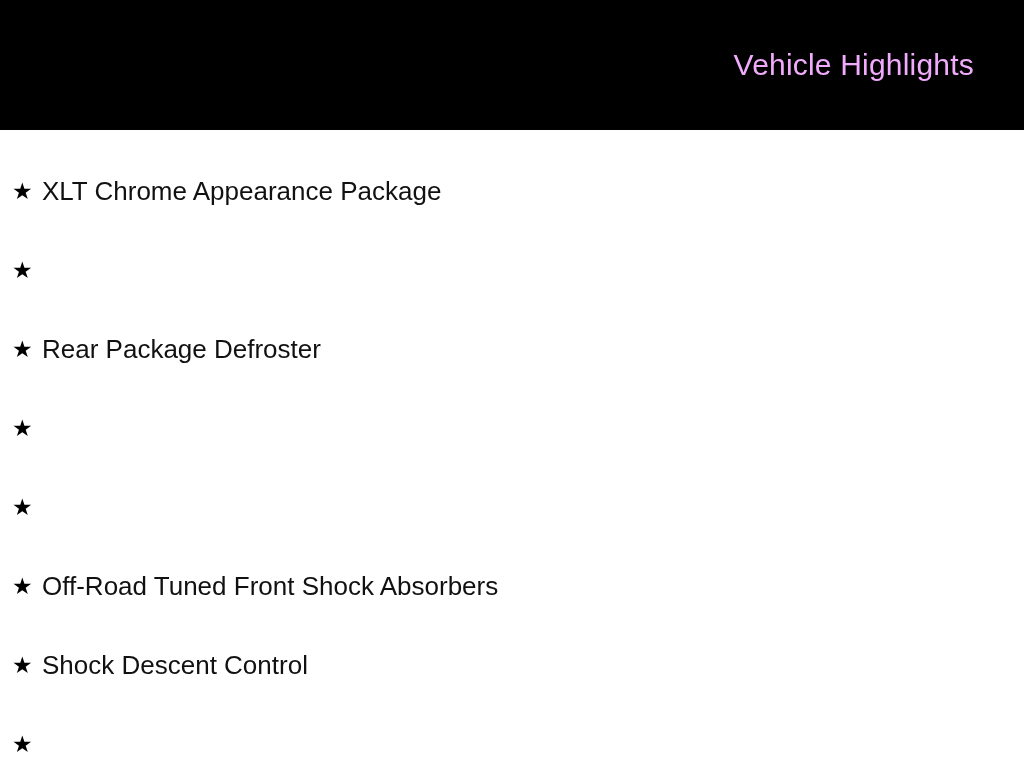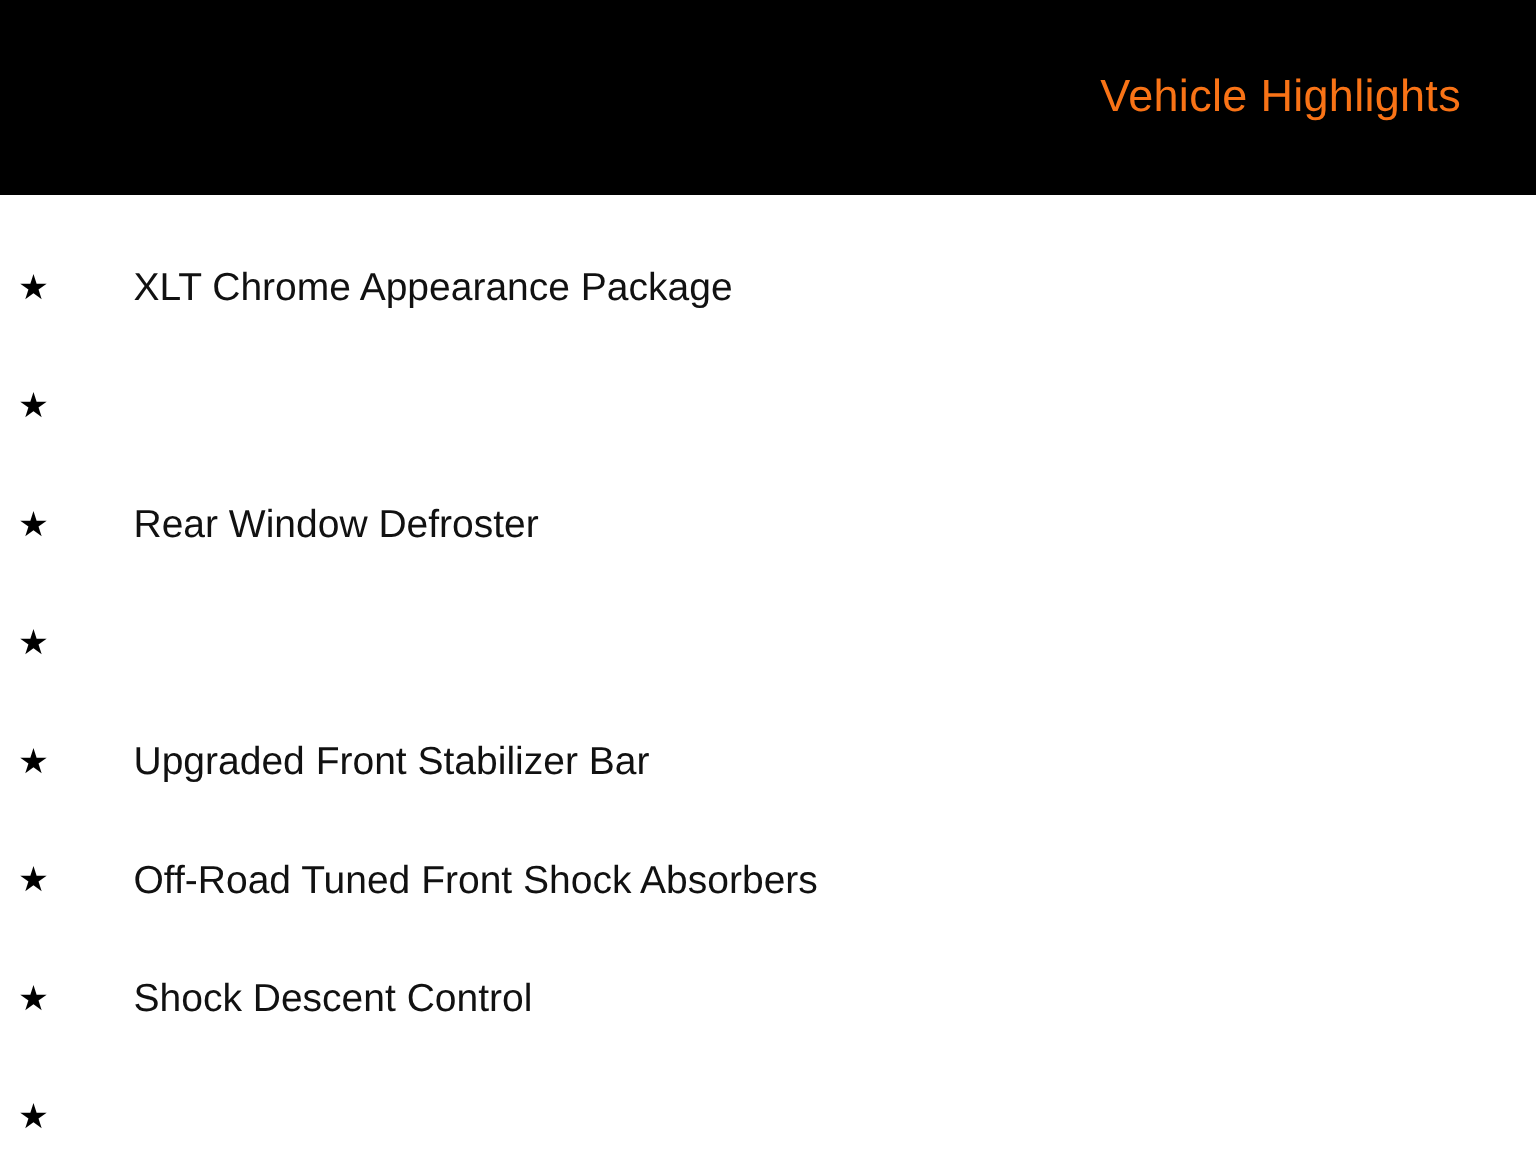--- a/index.html
+++ b/index.html
@@ -24,21 +24,21 @@
     height: 130px;
     background: #000000;
     display: flex;
     align-items: center;
     justify-content: flex-end;
     box-sizing: border-box;
     padding-right: 50px;
   }
 
   .header-title {
-    color: #f97316;
+    color: #f0abfc;
     font-size: 30px;
     font-weight: 400;
     letter-spacing: 0.2px;
     line-height: 1;
   }
 
   .highlights-list {
     list-style: none;
     margin: 0;
     padding: 0;
@@ -61,21 +61,20 @@
     line-height: 1;
     text-align: left;
   }
 
   .highlight-label {
     color: #111111;
     font-size: 26px;
     font-weight: 400;
     line-height: 1.1;
     white-space: nowrap;
-    margin-left: 47px;
   }
 </style>
 </head>
 <body>
 
 <div class="page">
 
   <div class="header-bar">
     <div class="header-title">Vehicle Highlights</div>
   </div>
@@ -83,28 +82,27 @@
   <ul class="highlights-list">
     <li class="highlight-item">
       <span class="star-icon">★</span>
       <span class="highlight-label">XLT Chrome Appearance Package</span>
     </li>
     <li class="highlight-item">
       <span class="star-icon">★</span>
     </li>
     <li class="highlight-item">
       <span class="star-icon">★</span>
-      <span class="highlight-label">Rear Window Defroster</span>
+      <span class="highlight-label">Rear Package Defroster</span>
     </li>
     <li class="highlight-item">
       <span class="star-icon">★</span>
     </li>
     <li class="highlight-item">
       <span class="star-icon">★</span>
-      <span class="highlight-label">Upgraded Front Stabilizer Bar</span>
     </li>
     <li class="highlight-item">
       <span class="star-icon">★</span>
       <span class="highlight-label">Off-Road Tuned Front Shock Absorbers</span>
     </li>
     <li class="highlight-item">
       <span class="star-icon">★</span>
       <span class="highlight-label">Shock Descent Control</span>
     </li>
     <li class="highlight-item">

